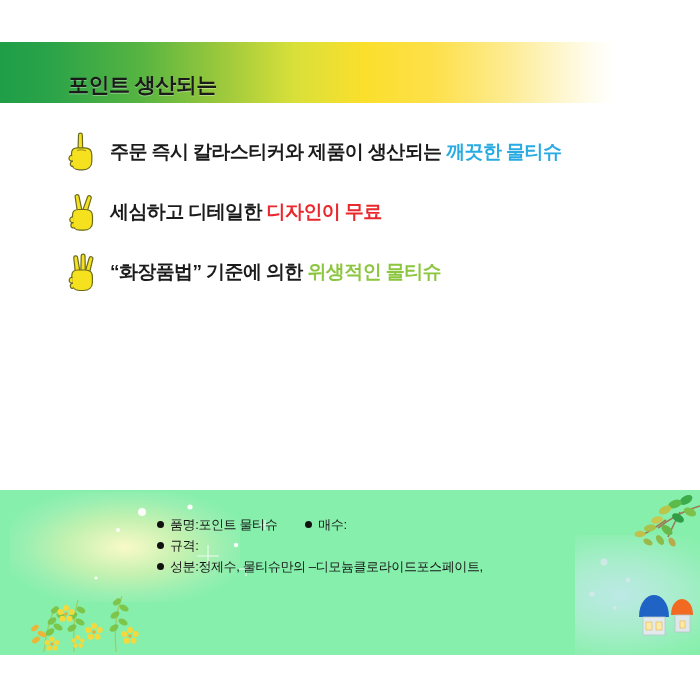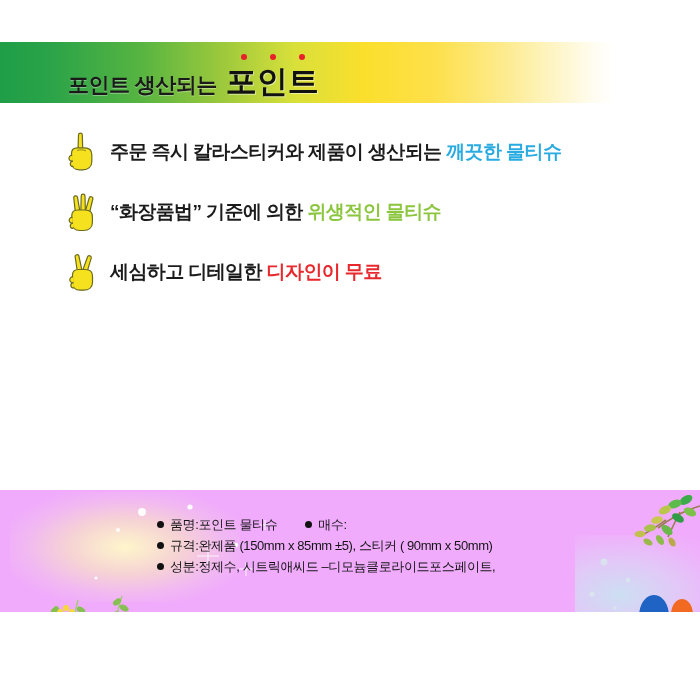--- a/index.html
+++ b/index.html
@@ -128,22 +128,22 @@
   .hl-red   { color: #e8282c; }
   .hl-green { color: #8cc63e; }
   .hl { font-weight: bold; }
 
   
   .footer {
     position: absolute;
     left: 0;
     top: 490px;
     width: 700px;
-    height: 122px;
-    background: #f0abfc;
+    height: 165px;
+    background: #86efac;
     overflow: hidden;
   }
   .footer-glow-left {
     position: absolute;
     left: 10px;
     top: 2px;
     width: 230px;
     height: 110px;
     background: radial-gradient(ellipse at 50% 50%,
       rgba(255,250,200,0.95) 0%,
@@ -221,28 +221,20 @@
 </style>
 </head>
 <body>
 
 <div class="page">
 
   <div class="header-banner"></div>
 
   <div class="header-title">
     <span class="title-small">포인트 생산되는</span>
-    <span class="title-big-wrap">
-      <span class="title-dots">
-        <i></i>
-        <i></i>
-        <i></i>
-      </span>
-      <span class="title-big">포인트</span>
-    </span>
   </div>
 
   <div class="points">
 
     <div class="point-row">
       <span class="hand-icon">
         <svg width="40" height="48" viewBox="0 0 40 48">
           <g stroke="#6b6b20" stroke-width="1.2" fill="#f5e11e">
             <path d="M16.5 7 C16.5 4.6 20.3 4.6 20.3 7 L20.8 25 L15.9 25 Z"></path>
             <path d="M9.5 25.5 C9.5 21.5 12 19.8 15.5 19.8 L22.5 19.8 C27 19.8 29.8 22.2 29.8 26.6 L29.8 33.5 C29.8 38.6 26.2 41.8 20.8 41.8 L17.2 41.8 C12.2 41.8 9.5 38.6 9.5 34.2 Z"></path>
@@ -257,50 +249,50 @@
       <span class="point-text">
         <span>주문 즉시 칼라스티커와 제품이 생산되는</span>
         <span class="hl hl-blue">깨끗한 물티슈</span>
       </span>
     </div>
 
     <div class="point-row">
       <span class="hand-icon">
         <svg width="40" height="48" viewBox="0 0 40 48">
           <g stroke="#6b6b20" stroke-width="1.2" fill="#f5e11e">
+            <path d="M13.2 9 C12.6 6.7 16.3 5.7 16.9 8 L20.6 25.5 L15.8 26.6 Z"></path>
+            <path d="M25.5 9 C26.3 6.7 30 7.9 29.2 10.2 L24.2 26.8 L19.6 25.4 Z"></path>
+            <path d="M10.5 27 C10.5 23.2 13 21.5 16.5 21.5 L23.5 21.5 C28 21.5 30.5 24 30.5 28.3 L30.5 34.2 C30.5 39.2 27 42.2 21.6 42.2 L18 42.2 C13 42.2 10.5 39.1 10.5 34.8 Z"></path>
+            <path d="M11 29 C9 28.7 7.8 30.1 7.8 31.8 C7.8 33.6 9.1 34.7 11.1 34.6" fill="#f5e11e"></path>
+            <path d="M11.6 34.7 C9.8 34.7 8.9 35.9 8.9 37.4 C8.9 38.9 10 39.9 11.8 39.9" fill="#f5e11e"></path>
+          </g>
+        </svg>
+      </span>
+      <span class="point-text">
+        <span>세심하고 디테일한</span>
+        <span class="hl hl-red">디자인이 무료</span>
+      </span>
+    </div>
+
+    <div class="point-row">
+      <span class="hand-icon">
+        <svg width="40" height="48" viewBox="0 0 40 48">
+          <g stroke="#6b6b20" stroke-width="1.2" fill="#f5e11e">
             <path d="M11.8 10 C11.3 7.7 15 6.9 15.5 9.2 L18.3 26 L13.6 26.9 Z"></path>
             <path d="M19.2 8 C19.2 5.6 23 5.6 23 8 L23.4 26.2 L18.8 26.2 Z"></path>
             <path d="M27.2 10 C27.8 7.7 31.4 8.7 30.8 11 L27 27 L22.6 25.8 Z"></path>
             <path d="M9.8 27.5 C9.8 23.8 12.3 22 15.8 22 L23.2 22 C27.8 22 30.4 24.5 30.4 28.8 L30.4 34.5 C30.4 39.5 26.8 42.5 21.4 42.5 L17.8 42.5 C12.8 42.5 9.8 39.4 9.8 35.1 Z"></path>
             <path d="M10.4 29.5 C8.4 29.2 7.2 30.6 7.2 32.3 C7.2 34.1 8.5 35.2 10.5 35.1" fill="#f5e11e"></path>
             <path d="M11 35.2 C9.2 35.2 8.3 36.4 8.3 37.9 C8.3 39.4 9.4 40.4 11.2 40.4" fill="#f5e11e"></path>
           </g>
         </svg>
       </span>
       <span class="point-text">
         <span>“화장품법” 기준에 의한</span>
         <span class="hl hl-green">위생적인 물티슈</span>
-      </span>
-    </div>
-
-    <div class="point-row">
-      <span class="hand-icon">
-        <svg width="40" height="48" viewBox="0 0 40 48">
-          <g stroke="#6b6b20" stroke-width="1.2" fill="#f5e11e">
-            <path d="M13.2 9 C12.6 6.7 16.3 5.7 16.9 8 L20.6 25.5 L15.8 26.6 Z"></path>
-            <path d="M25.5 9 C26.3 6.7 30 7.9 29.2 10.2 L24.2 26.8 L19.6 25.4 Z"></path>
-            <path d="M10.5 27 C10.5 23.2 13 21.5 16.5 21.5 L23.5 21.5 C28 21.5 30.5 24 30.5 28.3 L30.5 34.2 C30.5 39.2 27 42.2 21.6 42.2 L18 42.2 C13 42.2 10.5 39.1 10.5 34.8 Z"></path>
-            <path d="M11 29 C9 28.7 7.8 30.1 7.8 31.8 C7.8 33.6 9.1 34.7 11.1 34.6" fill="#f5e11e"></path>
-            <path d="M11.6 34.7 C9.8 34.7 8.9 35.9 8.9 37.4 C8.9 38.9 10 39.9 11.8 39.9" fill="#f5e11e"></path>
-          </g>
-        </svg>
-      </span>
-      <span class="point-text">
-        <span>세심하고 디테일한</span>
-        <span class="hl hl-red">디자인이 무료</span>
       </span>
     </div>
 
   </div>
 
   <div class="footer">
 
     <div class="footer-glow-left"></div>
     <div class="footer-glow-blue"></div>
 
@@ -444,27 +436,26 @@
           <span class="bullet-dot"></span>
           <span>매수</span>
           <span> : </span>
         </span>
       </div>
 
       <div class="info-line">
         <span class="bullet-dot"></span>
         <span>규격</span>
         <span> : </span>
-        <span>완제품 (150mm x 85mm  ±5), 스티커 ( 90mm x 50mm)</span>
       </div>
 
       <div class="info-line">
         <span class="bullet-dot"></span>
         <span>성분</span>
         <span> : </span>
-        <span>정제수, 시트릭애씨드 –디모늄클로라이드포스페이트,</span>
+        <span>정제수, 물티슈만의 –디모늄클로라이드포스페이트,</span>
       </div>
 
 
     </div>
   </div>
 
 </div>
 
 </body></html>

